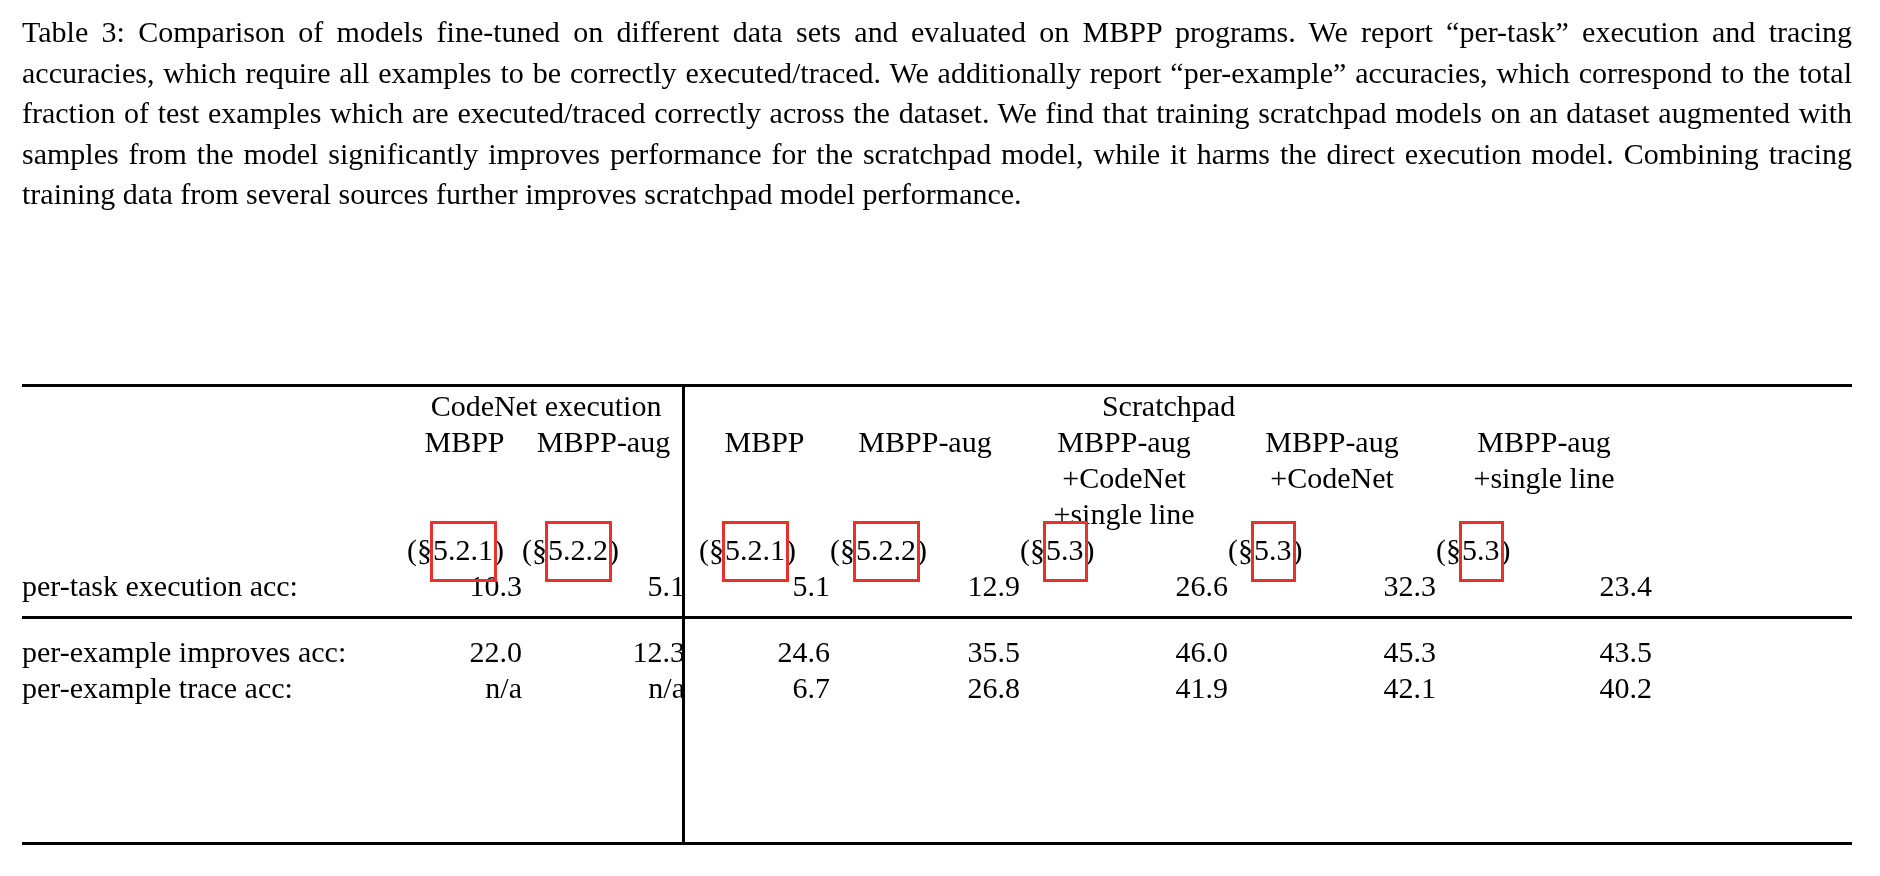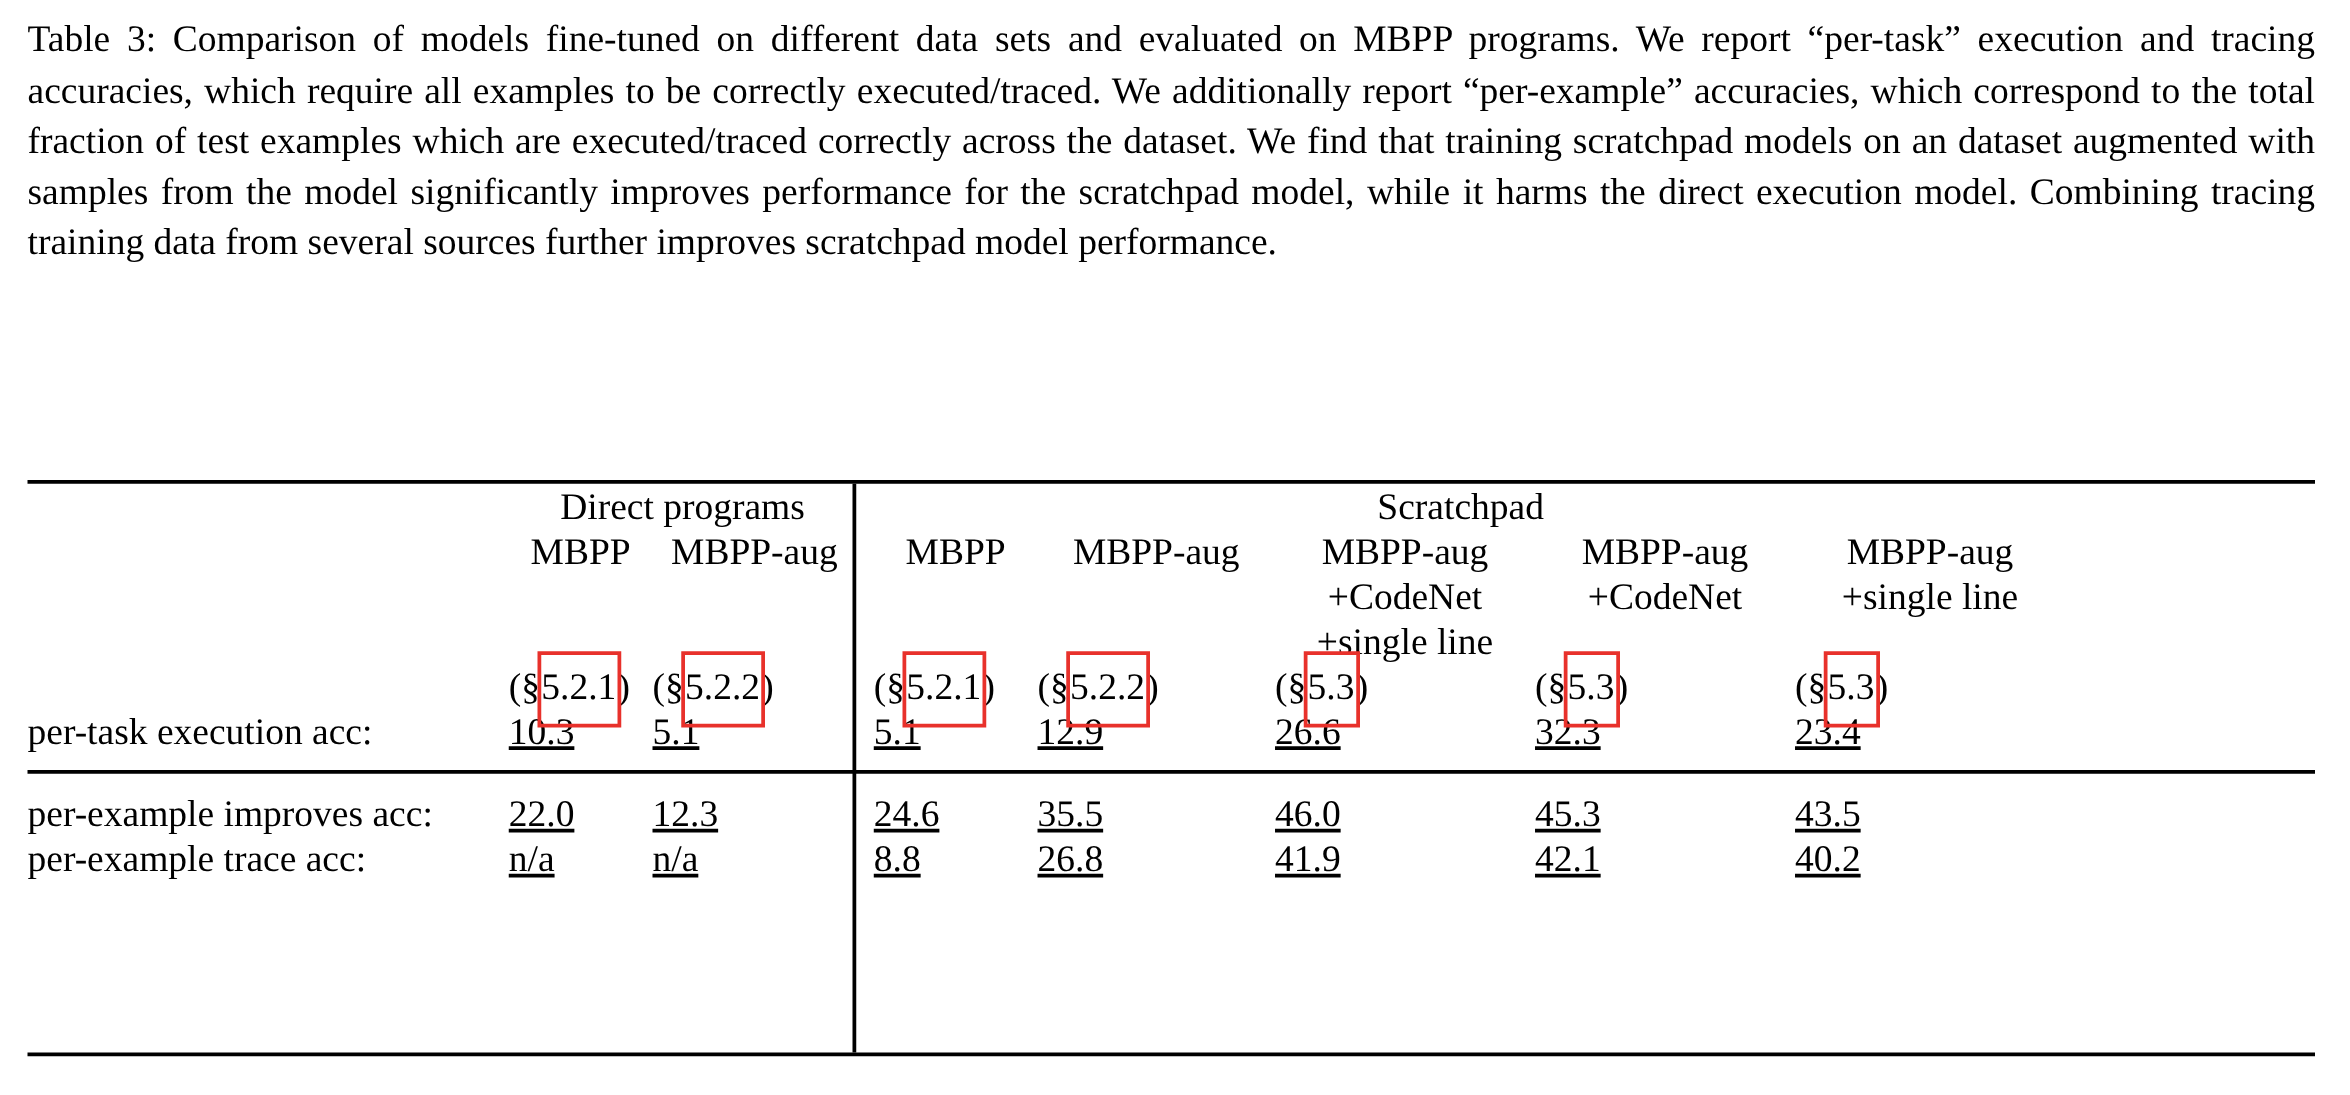--- a/index.html
+++ b/index.html
@@ -121,21 +121,21 @@
     position: absolute;
     left: -2px;
     top: -11px;
     right: -3px;
     bottom: -14px;
     border: 3px solid #e8312b;
     pointer-events: none;
   }
 
   .rowlabel { text-align: left; font-family: Liberation Serif, serif; }
-  .num { text-align: left; text-decoration: underline; }
+  .num { text-align: right; }
   .bold { font-weight: bold; }
 
   .spacer-row td { height: 30px; line-height: 30px; }
 
   
   .pl-de { padding-left: 0px !important; }
   .pl-sp { padding-left: 14px !important; }
 </style>
 <style>.secref .boxed::after{border-color:#e8312b;}</style></head>
 <body>
@@ -168,21 +168,21 @@
           <col class="c-sp2">
           <col class="c-sp3">
         <col class="c-sp4">
           <col class="c-sp5">
           <col class="c-pad">
       </colgroup>
 
       <tbody>
           <tr>
         <td></td>
-        <td class="grouphdr" colspan="2">Direct programs</td>
+        <td class="grouphdr" colspan="2">CodeNet execution</td>
         <td class="grouphdr" colspan="5">Scratchpad</td>
         <td></td>
       </tr>
 
       <tr>
         <td></td>
 
         <td class="colhdr pl-de">
           <span class="l1">MBPP</span>
         </td>
@@ -264,21 +264,21 @@
         <td class="num bold">46.0</td>
         <td class="num">45.3</td>
         <td class="num">43.5</td>
         <td></td>
       </tr>
 
       <tr>
         <td class="rowlabel">per-example trace acc:</td>
         <td class="num pl-de">n/a</td>
         <td class="num">n/a</td>
-        <td class="num pl-sp">8.8</td>
+        <td class="num pl-sp">6.7</td>
         <td class="num">26.8</td>
         <td class="num">41.9</td>
         <td class="num bold">42.1</td>
         <td class="num">40.2</td>
         <td></td>
       </tr>
 
     </tbody>
       </table>
   </div>

